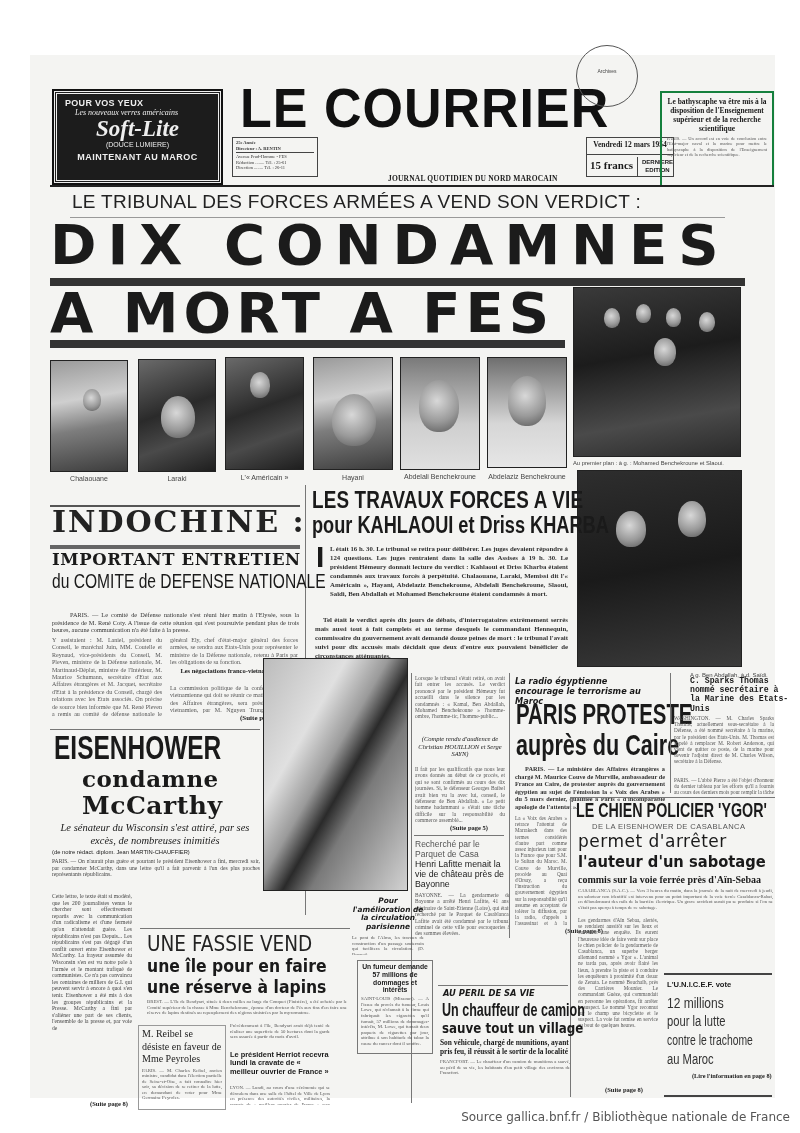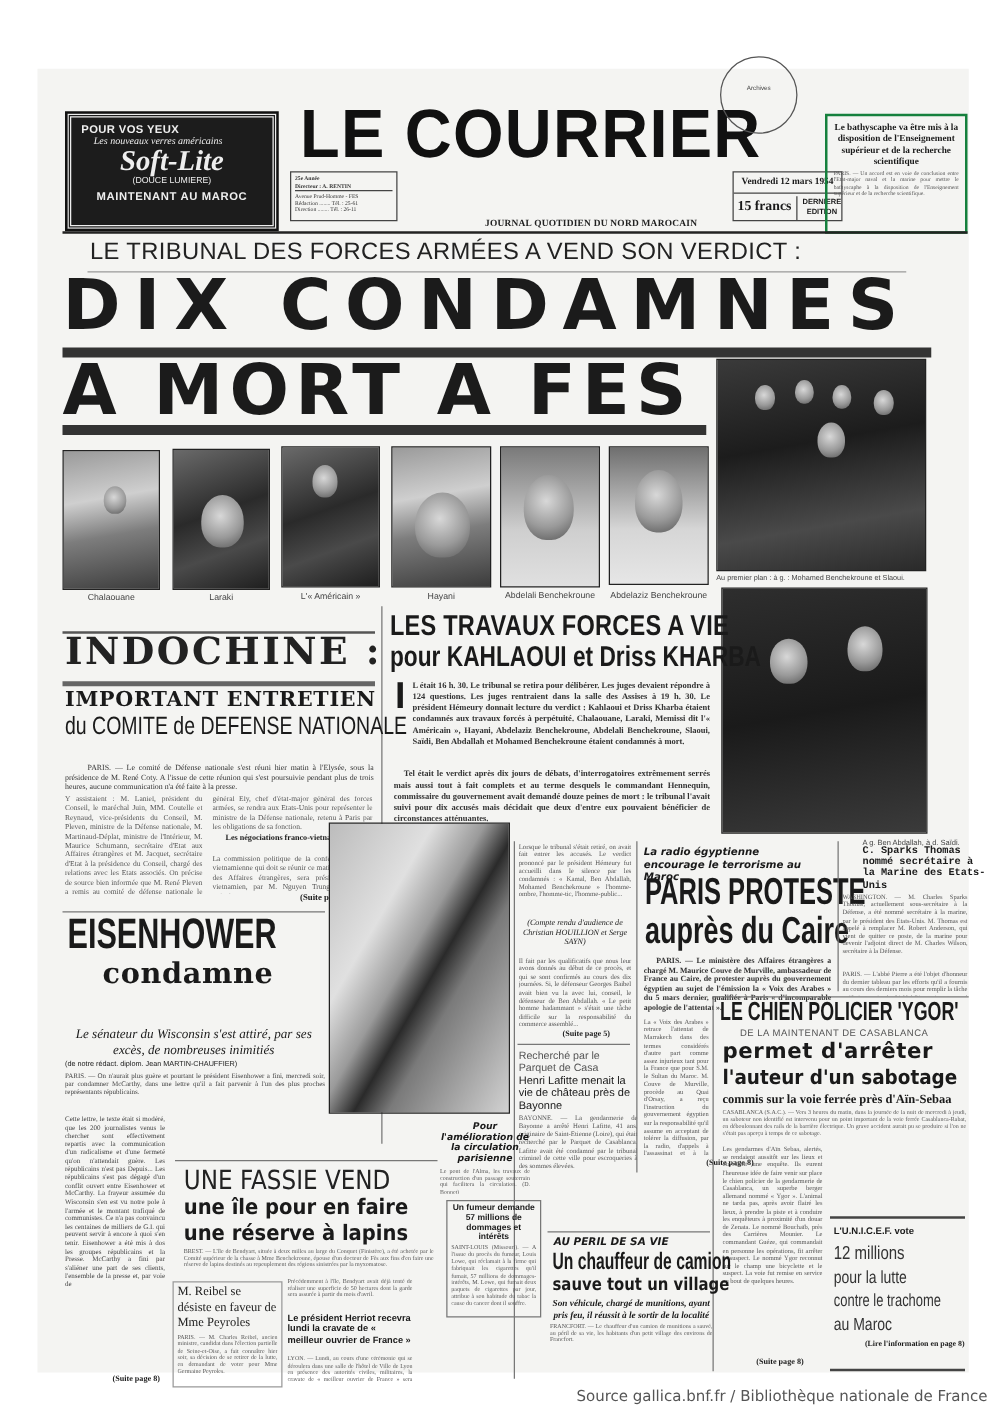--- a/index.html
+++ b/index.html
@@ -125,20 +125,21 @@
   <div class="abs body-text" style="left:22px; top:582px; width:110px; height:80px;">Y assistaient : M. Laniel, président du Conseil, le maréchal Juin, MM. Coutelle et Reynaud, vice-présidents du Conseil, M. Pleven, ministre de la Défense nationale, M. Martinaud-Déplat, ministre de l'Intérieur, M. Maurice Schumann, secrétaire d'Etat aux Affaires étrangères et M. Jacquet, secrétaire d'Etat à la présidence du Conseil, chargé des relations avec les Etats associés. On précise de source bien informée que M. René Pleven a remis au comité de défense nationale le rapport qu'il a établi à la suite de son séjour en Indochine. On apprend, d'autre part, que le</div>
   <div class="abs body-text" style="left:140px; top:582px; width:128px; height:30px;">général Ely, chef d'état-major général des forces armées, se rendra aux Etats-Unis pour représenter le ministre de la Défense nationale, retenu à Paris par les obligations de sa fonction.</div>
   <div class="abs" style="left:140px; top:612px; width:128px; font-size:6.5px; font-weight:bold; text-align:center; line-height:8px;">Les négociations franco-vietnamiennes</div>
   <div class="abs body-text" style="left:140px; top:630px; width:128px; height:30px;">La commission politique de la conférence franco-vietnamienne qui doit se réunir ce matin au ministère des Affaires étrangères, sera présidée du côté vietnamien, par M. Nguyen Trung Vinh, vice-président</div>
   <div class="abs" style="left:210px; top:659px; font-size:7px; font-weight:bold;">(Suite page 8)</div>
 
   <div class="rule" style="left:20px; top:674px; width:210px; height:1px; background:#777;"></div>
 
   <div class="abs" style="left:24px; top:673px; font-family:'Liberation Sans',sans-serif; font-weight:bold; font-size:34px; transform:scaleX(0.72); transform-origin:left; white-space:nowrap;">EISENHOWER</div>
   <div class="abs" style="left:52px; top:710px; font-family:'DejaVu Serif',serif; font-weight:bold; font-size:23px; white-space:nowrap; letter-spacing:0.5px;">condamne</div>
+  <div class="abs" style="left:52px; top:736px; font-family:'DejaVu Serif',serif; font-weight:bold; font-size:25px; white-space:nowrap; letter-spacing:0.5px;">McCarthy</div>
   <div class="abs" style="left:30px; top:766px; width:190px; font-size:10.5px; line-height:13px; text-align:center;font-style:italic;">Le sénateur du Wisconsin s'est attiré, par ses excès, de nombreuses inimitiés</div>
   <div class="abs" style="left:22px; top:794px; font-family:'Liberation Sans',sans-serif; font-size:5.8px; white-space:nowrap;">(de notre rédact. diplom. Jean MARTIN-CHAUFFIER)</div>
   <div class="abs body-text" style="left:22px; top:803px; width:208px; height:34px; font-size:5.6px; line-height:6.6px; color:#444;">PARIS. — On n'aurait plus guère et pourtant le président Eisenhower a fini, mercredi soir, par condamner McCarthy, dans une lettre qu'il a fait parvenir à l'un des plus proches représentants républicains.</div>
   <div class="abs body-text" style="left:22px; top:838px; width:80px; height:205px; font-size:5.6px; line-height:6.6px; color:#444;">Cette lettre, le texte était si modéré, que les 200 journalistes venus le chercher sont effectivement repartis avec la communication d'un radicalisme et d'une fermeté qu'on n'attendait guère. Les républicains n'est pas Depuis... Les républicains s'est pas dégagé d'un conflit ouvert entre Eisenhower et McCarthy. La frayeur assumée du Wisconsin s'en est vu notre pole à l'armée et le montant trafiqué de communistes. Ce n'a pas convaincu les centaines de milliers de G.I. qui peuvent servir à encore à quoi s'en tenir. Eisenhower a été mis à dos les groupes républicains et la Presse. McCarthy a fini par s'aliéner une part de ses clients, l'ensemble de la presse et, par voie de</div>
   <div class="abs" style="left:60px; top:1045px; font-size:6.5px; font-weight:bold;">(Suite page 8)</div>
 
   <div class="abs photo light" style="left:233px; top:603px; width:145px; height:233px; background:linear-gradient(120deg,#bcbcbc 0%,#e0e0e0 30%,#9a9a9a 45%,#2a2a2a 55%,#7a7a7a 65%,#d2d2d2 100%);"></div>
   <div class="vrule" style="left:381px; top:618px; height:430px;"></div>
 
   <div class="abs body-text" style="left:385px; top:620px; width:90px; height:56px; font-size:5.4px; line-height:6.4px;">Lorsque le tribunal s'était retiré, on avait fait entrer les accusés. Le verdict prononcé par le président Hémeury fut accueilli dans le silence par les condamnés : « Kamal, Ben Abdallah, Mohamed Benchekroune » l'homme-ombre, l'homme-tic, l'homme-public...</div>
@@ -159,22 +160,22 @@
   <div class="abs body-text" style="left:485px; top:760px; width:52px; height:110px; font-size:5.2px; line-height:6.2px;">La « Voix des Arabes » retrace l'attentat de Marrakech dans des termes considérés d'autre part comme assez injurieux tant pour la France que pour S.M. le Sultan du Maroc. M. Couve de Murville, procède au Quai d'Orsay, a reçu l'instruction du gouvernement égyptien sur la responsabilité qu'il assume en acceptant de tolérer la diffusion, par la radio, d'appels à l'assassinat et à la rébellion. Il rappellera enfin les principales démarches qu'a effectuées précédemment au sujet d'émissions antifrançaises à partir du 5 mars. Voici d'ailleurs le terrible texte de cette émission : « Mohammed Ben Arafa, victime d'un attentat.</div>
   <div class="abs" style="left:535px; top:872px; font-size:6.5px; font-weight:bold;">(Suite page 8)</div>
 
   <div class="vrule" style="left:640px; top:618px; height:120px;"></div>
   <div class="abs" style="left:644px; top:621px; width:100px; font-family:Liberation Mono, monospace; font-weight:bold; font-size:8.2px; line-height:9.2px;margin-left:16px;">C. Sparks Thomas nommé secrétaire à la Marine des Etats-Unis</div>
   <div class="abs body-text" style="left:644px; top:660px; width:100px; height:60px; font-size:5.2px; line-height:6.2px;">WASHINGTON. — M. Charles Sparks Thomas, actuellement sous-secrétaire à la Défense, a été nommé secrétaire à la marine, par le président des Etats-Unis. M. Thomas est appelé à remplacer M. Robert Anderson, qui vient de quitter ce poste, de la marine pour devenir l'adjoint direct de M. Charles Wilson, secrétaire à la Défense.</div>
   <div class="abs body-text" style="left:644px; top:722px; width:100px; height:20px; font-size:5.2px; line-height:6.2px;">PARIS. — L'abbé Pierre a été l'objet d'honneur du dernier tableau par les efforts qu'il a fournis au cours des derniers mois pour remplir la tâche qu'il s'est assignée. L'abbé Pierre s'y est assuré qu'à la fin de sa campagne.</div>
 
   <div class="abs" style="left:540px; top:742px; width:205px; height:300px; border-left:1px solid #777; border-top:1px solid #777;"></div>
   <div class="abs" style="left:546px; top:743px; font-family:'Liberation Sans',sans-serif; font-weight:bold; font-size:21px; transform:scaleX(0.68); transform-origin:left; white-space:nowrap;">LE CHIEN POLICIER 'YGOR'</div>
-  <div class="abs" style="left:562px; top:767px; font-family:'Liberation Sans',sans-serif; font-size:7.6px; letter-spacing:0.4px; color:#555; white-space:nowrap;">DE LA MAINTENANT DE CASABLANCA</div>
-  <div class="abs" style="left:548px; top:776px; font-family:'DejaVu Sans',sans-serif; font-weight:bold; font-size:17px; white-space:nowrap; letter-spacing:0.5px;">permet d'arrêter</div>
+  <div class="abs" style="left:562px; top:767px; font-family:'Liberation Sans',sans-serif; font-size:7.6px; letter-spacing:0.4px; color:#555; white-space:nowrap;">DE LA EISENHOWER DE CASABLANCA</div>
+  <div class="abs" style="left:548px; top:776px; font-family:'DejaVu Sans',sans-serif; font-weight:normal; font-size:17px; white-space:nowrap; letter-spacing:0.5px;">permet d'arrêter</div>
   <div class="abs" style="left:548px; top:797px; font-family:'DejaVu Sans',sans-serif; font-weight:bold; font-size:16px; white-space:nowrap; transform:scaleX(0.92); transform-origin:left;">l'auteur d'un sabotage</div>
   <div class="abs" style="left:548px; top:819px; font-size:10px; font-weight:bold; white-space:nowrap;">commis sur la voie ferrée près d'Aïn-Sebaa</div>
   <div class="abs body-text" style="left:548px; top:833px; width:195px; height:26px; font-size:4.8px; line-height:5.6px;">CASABLANCA (S.A.C.). — Vers 3 heures du matin, dans la journée de la nuit de mercredi à jeudi, un saboteur non identifié est intervenu pour un point important de la voie ferrée Casablanca-Rabat, en déboulonnant des rails de la barrière électrique. Un grave accident aurait pu se produire si l'on ne s'était pas aperçu à temps de ce sabotage.</div>
   <div class="abs body-text" style="left:548px; top:862px; width:80px; height:166px; font-size:5.2px; line-height:6.2px;">Les gendarmes d'Aïn Sebaa, alertés, se rendaient aussitôt sur les lieux et ouvraient une enquête. Ils eurent l'heureuse idée de faire venir sur place le chien policier de la gendarmerie de Casablanca, un superbe berger allemand nommé « Ygor ». L'animal ne tarda pas, après avoir flairé les lieux, à prendre la piste et à conduire les enquêteurs à proximité d'un douar de Zenata. Le nommé Bouchaïb, près des Carrières Mounier. Le commandant Guéze, qui commandait en personne les opérations, fit arrêter le suspect. Le nommé Ygor reconnut sur le champ une bicyclette et le suspect. La voie fut remise en service au bout de quelques heures.</div>
   <div class="abs" style="left:575px; top:1031px; font-size:6.5px; font-weight:bold;">(Suite page 8)</div>
 
   <div class="rule" style="left:634px; top:918px; width:108px; height:2px; background:#444;"></div>
   <div class="abs" style="left:637px; top:925px; font-family:'Liberation Sans',sans-serif; font-weight:bold; font-size:7.6px; white-space:nowrap;">L'U.N.I.C.E.F. vote</div>
   <div class="abs" style="left:637px; top:939px; font-family:'Liberation Sans',sans-serif; font-size:15px; white-space:nowrap; transform:scaleX(0.8); transform-origin:left; color:#333;">12 millions</div>
   <div class="abs" style="left:637px; top:958px; font-family:'Liberation Sans',sans-serif; font-size:14px; white-space:nowrap; transform:scaleX(0.8); transform-origin:left; color:#333;">pour la lutte</div>
@@ -203,18 +204,18 @@
   </div>
 
   <div class="abs body-text" style="left:200px; top:968px; width:100px; height:24px; font-size:4.8px; line-height:5.6px;">Précédemment à l'île, Bendyart avait déjà tenté de réaliser une superficie de 50 hectares dont la garde sera assurée à partir du mois d'avril.</div>
   <div class="abs" style="left:200px; top:996px; width:100px; font-family:'Liberation Sans',sans-serif; font-weight:bold; font-size:7.4px; line-height:8.4px;">Le président Herriot recevra lundi la cravate de « meilleur ouvrier de France »</div>
   <div class="abs body-text" style="left:200px; top:1030px; width:100px; height:20px; font-size:4.8px; line-height:5.6px;">LYON. — Lundi, au cours d'une cérémonie qui se déroulera dans une salle de l'hôtel de Ville de Lyon en présence des autorités civiles, militaires, la cravate de « meilleur ouvrier de France » sera remise au président Herriot.</div>
 
   <div class="rule" style="left:408px; top:930px; width:130px; height:1px; background:#777;"></div>
   <div class="abs" style="left:413px; top:933px; font-family:'DejaVu Sans',sans-serif; font-weight:bold; font-style:italic; font-size:8.4px; white-space:nowrap;">AU PERIL DE SA VIE</div>
   <div class="abs" style="left:412px; top:944px; font-family:'Liberation Sans',sans-serif; font-weight:bold; font-size:19px; white-space:nowrap; transform:scaleX(0.66); transform-origin:left;">Un chauffeur de camion</div>
   <div class="abs" style="left:412px; top:965px; font-family:'DejaVu Sans',sans-serif; font-weight:bold; font-size:14px; white-space:nowrap; transform:scaleX(0.85); transform-origin:left;">sauve tout un village</div>
-  <div class="abs" style="left:410px; top:983px; width:130px; font-size:7.4px; line-height:9px; font-weight:bold; text-align:center;font-style:italic;">Son véhicule, chargé de munitions, ayant pris feu, il réussit à le sortir de la localité</div>
+  <div class="abs" style="left:410px; top:983px; width:130px; font-size:7.4px; line-height:9px; font-weight:bold; ">Son véhicule, chargé de munitions, ayant pris feu, il réussit à le sortir de la localité</div>
   <div class="abs body-text" style="left:410px; top:1004px; width:130px; height:28px; font-size:4.8px; line-height:5.6px;">FRANCFORT. — Le chauffeur d'un camion de munitions a sauvé, au péril de sa vie, les habitants d'un petit village des environs de Francfort.</div>
 
 </div>
 
 <div class="abs" style="right:10px; top:1110px; font-family:'DejaVu Sans',sans-serif; font-size:12px; color:#555; white-space:nowrap;">Source gallica.bnf.fr / Bibliothèque nationale de France</div>
 
 </body></html>

